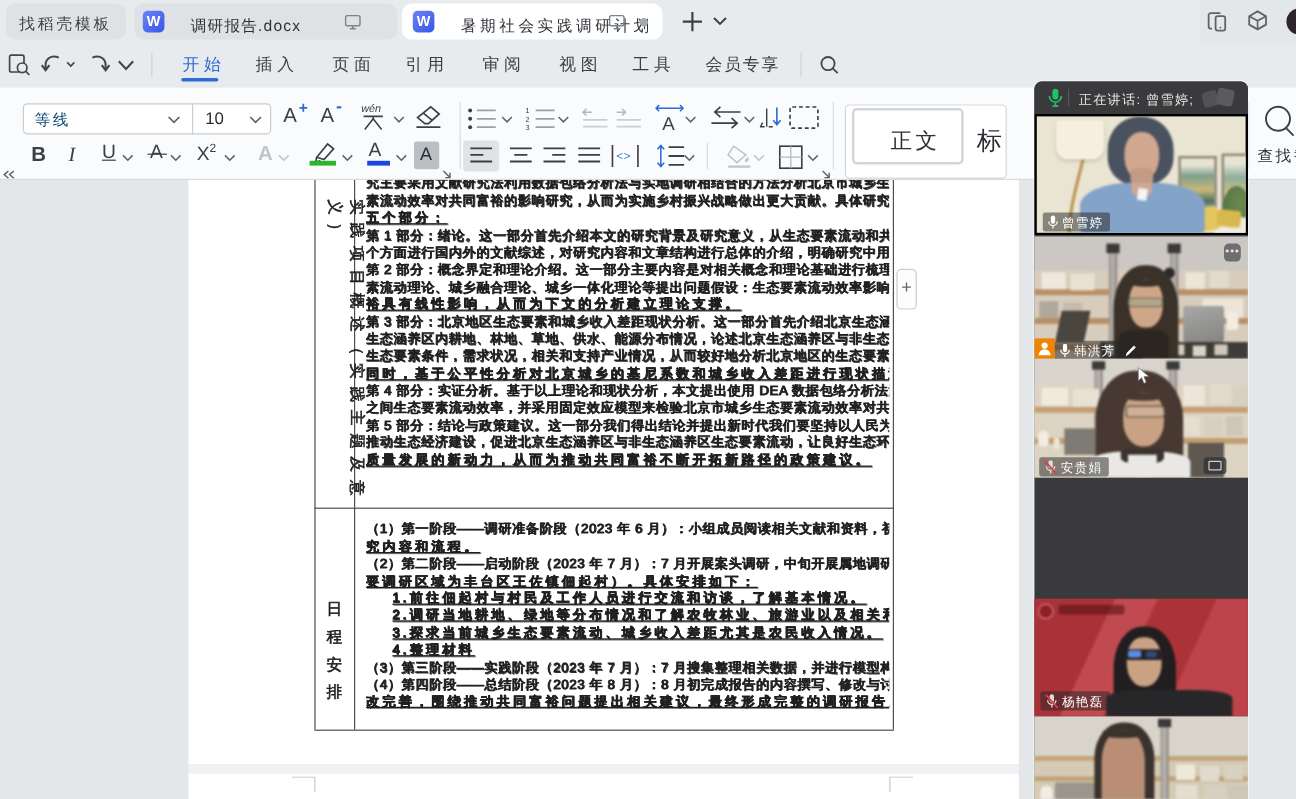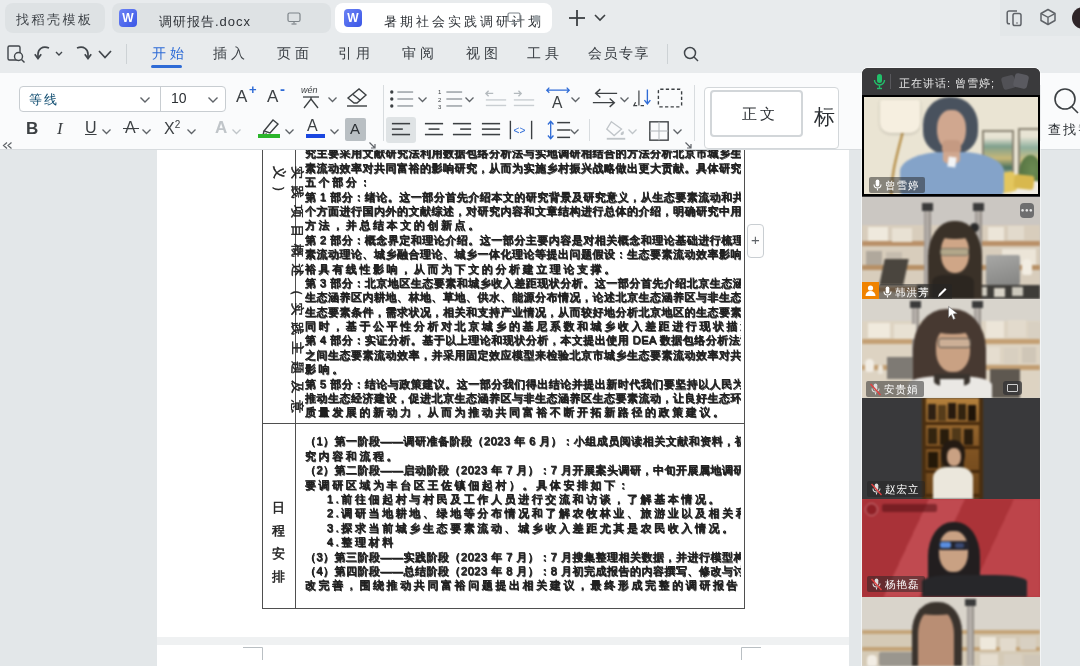--- a/index.html
+++ b/index.html
@@ -26,21 +26,21 @@
 .tsep { position:absolute; width:1px; background:#d8dcdf; }
 .combo { position:absolute; background:#fff; border:1px solid #c8cdd1; border-radius:4px; }
 
 #doc { position:absolute; left:0; top:150px; width:1080px; height:516px; background:#e3e7e9; z-index:10; }
 #page { position:absolute; left:157px; top:0px; width:692px; height:487px; background:#ffffff; }
 #pagegap { position:absolute; left:157px; top:487px; width:692px; height:8px; background:#eff1f2; }
 #page2 { position:absolute; left:157px; top:495px; width:692px; height:21px; background:#ffffff; }
 .tline { position:absolute; background:#4f4f4f; }
 .ctext { position:absolute; font-size:11px; color:#1f1f1f; line-height:14.4px; width:436px; -webkit-text-stroke:0.7px #1f1f1f; text-shadow:0.7px 0.5px 0 #3a3a3a; }
 .ctext div { height:14.4px; text-align:justify; text-align-last:justify; letter-spacing:0.5px; overflow:hidden; white-space:nowrap; }
-.ctext div.short { text-align-last:left; letter-spacing:2.6px; }
+.ctext div.short { text-align-last:left; letter-spacing:2.6px;text-decoration:underline; }
 .ind { padding-left:22px; }
 </style>
 </head>
 <body>
 <div id="doc">
   <div id="page"></div>
   <div id="pagegap"></div>
   <div id="page2"></div>
 
   <div class="tline" style="left:262px;top:0;width:1px;height:458px;"></div>
@@ -54,31 +54,29 @@
   <div class="abs" style="left:272px;top:372px;font-size:13px;color:#1f1f1f;-webkit-text-stroke:0.5px #1f1f1f;">程</div>
   <div class="abs" style="left:272px;top:395px;font-size:13px;color:#1f1f1f;-webkit-text-stroke:0.5px #1f1f1f;">安</div>
   <div class="abs" style="left:272px;top:418px;font-size:13px;color:#1f1f1f;-webkit-text-stroke:0.5px #1f1f1f;">排</div>
 
   <div class="ctext" style="left:305px;top:-3.6px;">
     <div>究主要采用文献研究法利用数据包络分析法与实地调研相结合的方法分析北京市城乡生态要素</div>
     <div>素流动效率对共同富裕的影响研究，从而为实施乡村振兴战略做出更大贡献。具体研究内容分为</div>
     <div class="short">五个部分：</div>
     <div>第 1 部分：绪论。这一部分首先介绍本文的研究背景及研究意义，从生态要素流动和共同富裕两</div>
     <div>个方面进行国内外的文献综述，对研究内容和文章结构进行总体的介绍，明确研究中用到的一些</div>
-    <div class="short">方法，并总结本文的创新点。</div>
     <div>第 2 部分：概念界定和理论介绍。这一部分主要内容是对相关概念和理论基础进行梳理，基于要</div>
     <div>素流动理论、城乡融合理论、城乡一体化理论等提出问题假设：生态要素流动效率影响对共同富</div>
     <div class="short">裕具有线性影响，从而为下文的分析建立理论支撑。</div>
     <div>第 3 部分：北京地区生态要素和城乡收入差距现状分析。这一部分首先介绍北京生态涵养区与非</div>
     <div>生态涵养区内耕地、林地、草地、供水、能源分布情况，论述北京生态涵养区与非生态涵养区的</div>
     <div>生态要素条件，需求状况，相关和支持产业情况，从而较好地分析北京地区的生态要素流动情况。</div>
     <div class="short">同时，基于公平性分析对北京城乡的基尼系数和城乡收入差距进行现状描述。</div>
     <div>第 4 部分：实证分析。基于以上理论和现状分析，本文提出使用 DEA 数据包络分析法测算城乡</div>
     <div>之间生态要素流动效率，并采用固定效应模型来检验北京市城乡生态要素流动效率对共同富裕的</div>
-    <div class="short">影响。</div>
     <div>第 5 部分：结论与政策建议。这一部分我们得出结论并提出新时代我们要坚持以人民为中心大力</div>
     <div>推动生态经济建设，促进北京生态涵养区与非生态涵养区生态要素流动，让良好生态环境成为高</div>
     <div class="short">质量发展的新动力，从而为推动共同富裕不断开拓新路径的政策建议。</div>
   </div>
 
   <div class="ctext" style="left:305px;top:284.4px;">
     <div>（1）第一阶段——调研准备阶段（2023 年 6 月）：小组成员阅读相关文献和资料，初步确定研</div>
     <div class="short">究内容和流程。</div>
     <div>（2）第二阶段——启动阶段（2023 年 7 月）：7 月开展案头调研，中旬开展属地调研实践（主</div>
     <div class="short">要调研区域为丰台区王佐镇佃起村）。具体安排如下：</div>
@@ -360,21 +358,21 @@
       <line x1="12" y1="2" x2="12" y2="22" stroke="#b4babe" stroke-width="1.2"></line>
       <line x1="2" y1="12" x2="22" y2="12" stroke="#b4babe" stroke-width="1.2"></line>
     </svg>
   <svg class="abs" style="left:672px;top:55px;" width="11" height="8" viewBox="0 0 11 8">
       <polyline points="1.5,1.5 5.5,5.5 9.5,1.5" fill="none" stroke="#5f6368" stroke-width="1.3"></polyline>
     </svg>
   <div class="tsep" style="left:694px;top:12px;height:56px;"></div>
 
   <div class="abs" style="left:704px;top:14px;width:135px;height:62px;background:#fff;border:1px solid #d3d7da;border-radius:4px;"></div>
   <div class="abs" style="left:710px;top:17px;width:93px;height:47px;background:#fff;border:2.5px solid #d2d6d9;border-radius:4px;"></div>
-  <div class="abs" style="left:742px;top:32px;font-size:15px;color:#2b2f33;letter-spacing:3px;white-space:nowrap;">正文</div>
+  <div class="abs" style="left:742px;top:32px;font-size:18px;color:#2b2f33;letter-spacing:3px;white-space:nowrap;">正文</div>
   <div class="abs" style="left:814px;top:30px;font-size:21px;color:#2b2f33;">标</div>
 
   <svg class="abs" style="left:1019px;top:14px;" width="14" height="10" viewBox="0 0 14 10">
       <polyline points="2,7.5 7,2.5 12,7.5" fill="none" stroke="#41464b" stroke-width="1.4"></polyline>
     </svg>
   <svg class="abs" style="left:1019px;top:31px;" width="14" height="10" viewBox="0 0 14 10">
       <polyline points="2,2.5 7,7.5 12,2.5" fill="none" stroke="#41464b" stroke-width="1.4"></polyline>
     </svg>
   <svg class="abs" style="left:1019px;top:47px;" width="14" height="13" viewBox="0 0 14 13">
       <polyline points="2,2.5 7,7.5 12,2.5" fill="none" stroke="#41464b" stroke-width="1.4"></polyline>
@@ -520,42 +518,20 @@
         <span>安贵娟</span>
       </div>
     <div class="abs" style="left:141px;top:82px;width:19px;height:14px;background:rgba(50,50,52,.75);border-radius:3px;">
         <div style="position:absolute;left:4px;top:3px;width:11px;height:8px;border:1.2px solid #cfcfcf;border-radius:1px;"></div>
       </div>
     <svg class="abs" style="left:85px;top:6px;" width="11" height="17" viewBox="0 0 14 20">
         <path d="M2 1 L2 15 L5.5 11.5 L8 17.5 L10.5 16.5 L8 10.5 L13 10 Z" fill="#fff" stroke="#777" stroke-width="0.8"></path>
       </svg>
   </div>
 
-  <div class="vcell" style="top:330px;height:101px;background:#39393b;">
-    <div class="vbg">
-      <div class="abs" style="left:60px;top:0;width:61px;height:101px;background:linear-gradient(180deg,#b5813c 0,#9a6a30 20%,#7e5222 55%,#6a4419 100%);"></div>
-      <div class="abs" style="left:60px;top:0;width:4px;height:101px;background:#4a2f10;box-shadow:57px 0 0 0 #4a2f10;"></div>
-      <div class="abs" style="left:64px;top:24px;width:53px;height:3px;background:#45290c;box-shadow:0 24px 0 0 #45290c,0 48px 0 0 #45290c,0 72px 0 0 #45290c;"></div>
-      <div class="abs" style="left:66px;top:6px;width:8px;height:16px;background:#2e2013;box-shadow:10px 1px 0 0 #563c1a,20px -1px 0 0 #271a0e,30px 0px 0 0 #32230f,40px 1px 0 0 #1f1408;"></div>
-      <div class="abs" style="left:66px;top:30px;width:9px;height:16px;background:#33240f;box-shadow:12px 1px 0 0 #281c0c,24px 0px 0 0 #503818,36px 1px 0 0 #2a1d0d;"></div>
-      <div class="abs" style="left:66px;top:54px;width:10px;height:16px;background:#241808;box-shadow:13px 0px 0 0 #3a2a15,26px 1px 0 0 #2e2010;"></div>
-      <div class="abs" style="left:79px;top:42px;width:24px;height:28px;background:#241a12;border-radius:46% 46% 42% 42%;"></div>
-      <div class="abs" style="left:85px;top:50px;width:14px;height:18px;background:#c9a183;border-radius:44%;"></div>
-      <div class="abs" style="left:71px;top:69px;width:40px;height:32px;background:#ebe7dc;border-radius:35% 35% 0 0;"></div>
-    </div>
-    <div class="ntag" style="left:5px;top:83px;">
-        <svg width="11" height="13" viewBox="0 0 11 13">
-          <rect x="3.7" y="0.5" width="3.6" height="7" rx="1.8" fill="#ddd"></rect>
-          <path d="M2 5.5 a3.5 3.5 0 0 0 7 0" fill="none" stroke="#ddd" stroke-width="1.1"></path>
-          <line x1="5.5" y1="9.5" x2="5.5" y2="11.5" stroke="#ddd" stroke-width="1.1"></line>
-          <line x1="0.5" y1="1" x2="10.5" y2="12" stroke="#e04040" stroke-width="1.5"></line>
-        </svg>
-        <span>赵宏立</span>
-      </div>
-  </div>
 
   <div class="vcell" style="top:431px;height:98px;background:#b23a40;">
     <div class="vbg">
       <div class="abs" style="left:0;top:0;width:178px;height:98px;background:linear-gradient(115deg,#a93238 0 30%,#c04a50 30% 46%,#ab3338 46% 68%,#bd444a 68%);"></div>
       <div class="abs" style="left:3px;top:4px;width:13px;height:13px;border-radius:50%;background:#8f2026;border:1.5px solid #cf7f83;"></div>
       <div class="abs" style="left:20px;top:5px;width:55px;height:8px;background:rgba(80,14,18,.55);border-radius:2px;"></div>
       <div class="abs" style="left:66px;top:23px;width:52px;height:75px;background:#221e1f;border-radius:46% 46% 0 0;"></div>
       <div class="abs" style="left:77px;top:32px;width:29px;height:41px;background:#c9a183;border-radius:44% 44% 46% 46%;"></div>
       <div class="abs" style="left:76px;top:42px;width:31px;height:9px;background:#23232b;border-radius:3px;"></div>
       <div class="abs" style="left:78px;top:43px;width:11px;height:6px;background:rgba(100,160,255,.85);border-radius:2px;"></div>

